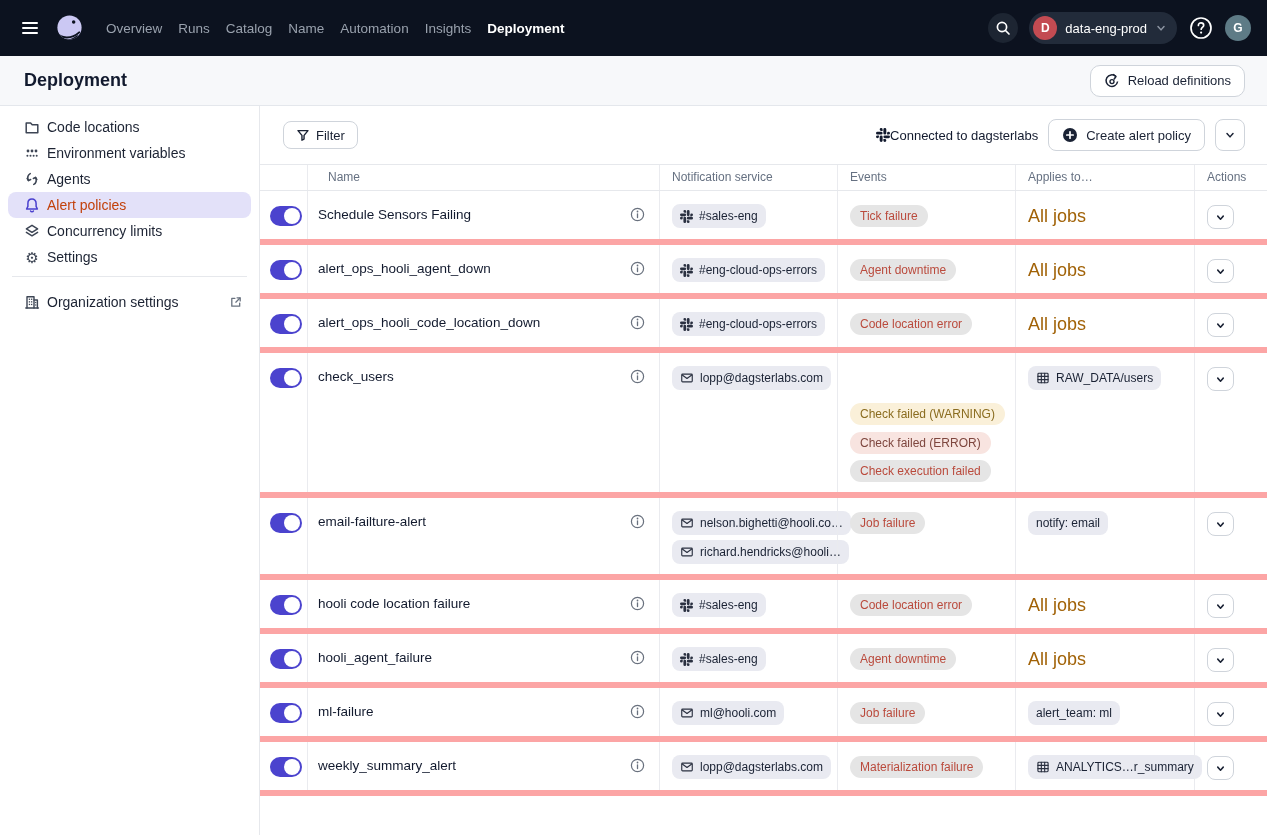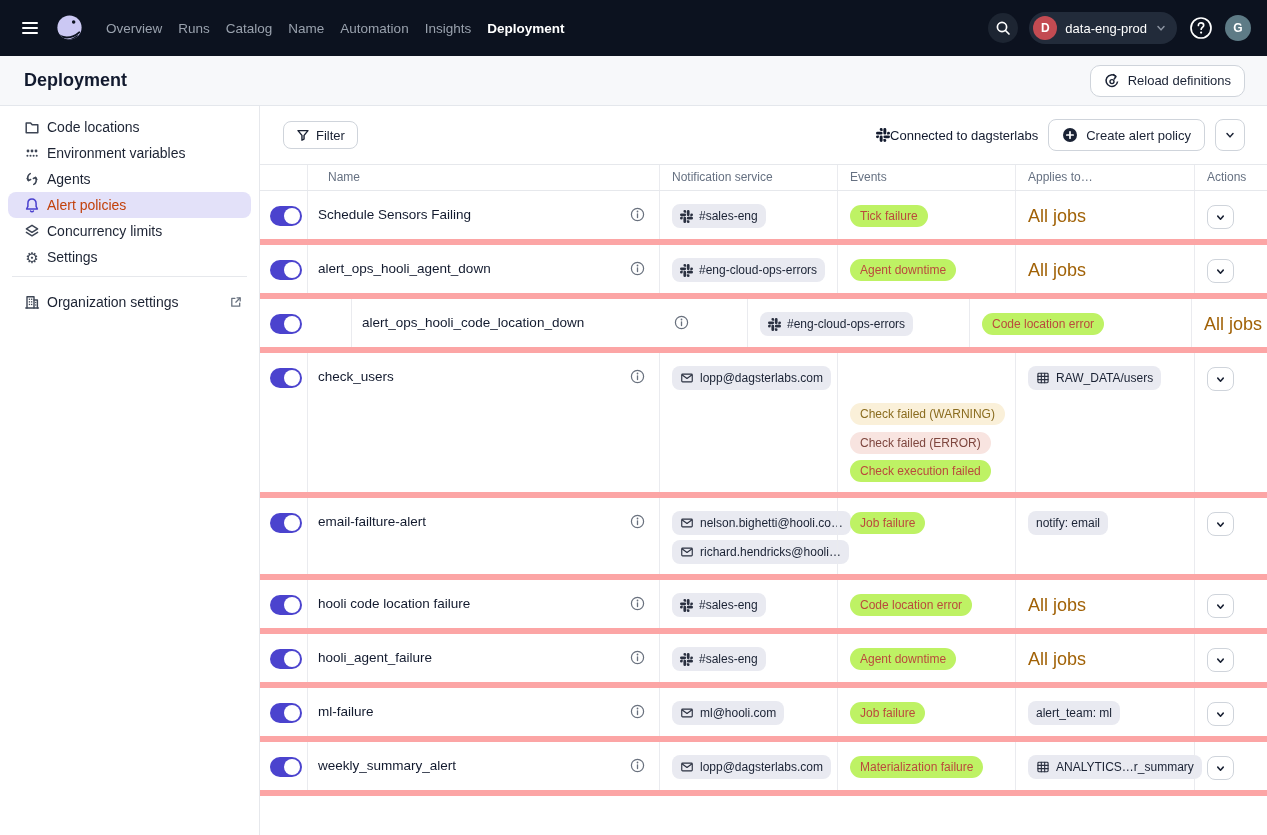--- a/index.html
+++ b/index.html
@@ -58,21 +58,21 @@
   .c + .c { border-left:1px solid #eaebef; }
   .c-toggle { padding:15px 0 0 10px; }
   .c-name { display:flex; align-items:flex-start; justify-content:space-between; padding-left:10px; padding-right:14px; }
   .name-txt { font-size:13.5px; color:#121a2e; line-height:22px; }
   .info-ic { color:#69717e; margin-top:3px; display:flex; cursor:pointer; background:none; border:none; }
   .stack { display:flex; flex-direction:column; gap:5px; align-items:flex-start; }
   .stack.badges { gap:6.5px; padding-top:1px; }
   .pill { height:24px; border-radius:8px; background:#e9eaf1; color:#1a2234; font-size:12px; display:inline-flex; align-items:center; gap:6px; padding:0 8px; white-space:nowrap; }
   .pill .picon { display:flex; color:#2a3040; }
   .badge { height:22px; border-radius:11px; padding:0 10px; font-size:12px; display:inline-flex; align-items:center; white-space:nowrap; }
-  .badge.error { background:#bef264; color:#ba4a3c; }
+  .badge.error { background:#e5e5e5; color:#ba4a3c; }
   .badge.warning { background:#faf0d9; color:#8a6c1f;margin-top:36px; }
   .badge.error_dark { background:#f8e4e0; color:#7e463e; }
   .applies-text { font-size:18px; color:#a16207; line-height:24px; }
   .c-actions { padding-left:12px; padding-top:14px; }
   .row-menu-btn { width:27px; height:24px; border-radius:8px; justify-content:center; }
   .tbody-wrap { background:#fff; }
   svg { display:block; }
 </style>
 </head>
 <body>
@@ -369,21 +369,21 @@
               <span class="badge error">Agent downtime</span>
             </div>
           </div>
           <div class="c"><span class="applies-text">All jobs</span></div>
           <div class="c c-actions"><button class="btn row-menu-btn">
               <svg width="11" height="11" viewBox="0 0 16 16" fill="none" stroke="currentColor" stroke-linecap="round" stroke-linejoin="round" stroke-width="2.2">
                 <polyline points="4,6 8,10.5 12,6"></polyline>
               </svg>
             </button></div>
         </div>
-        <div class="trow grid-row" style="min-height: 50px; gap: 44px;">
+        <div class="trow grid-row" style="min-height: 50px;">
           <div class="c c-toggle">
             <div style="cursor: pointer;">
               <svg width="32" height="20" viewBox="0 0 32 20">
                 <rect width="32" height="20" rx="10" fill="#4b43ce"></rect>
                 <circle cx="22" cy="10" r="8" fill="#fff"></circle>
               </svg>
             </div>
           </div>
           <div class="c c-name">
             <span class="name-txt">alert_ops_hooli_code_location_down</span>

